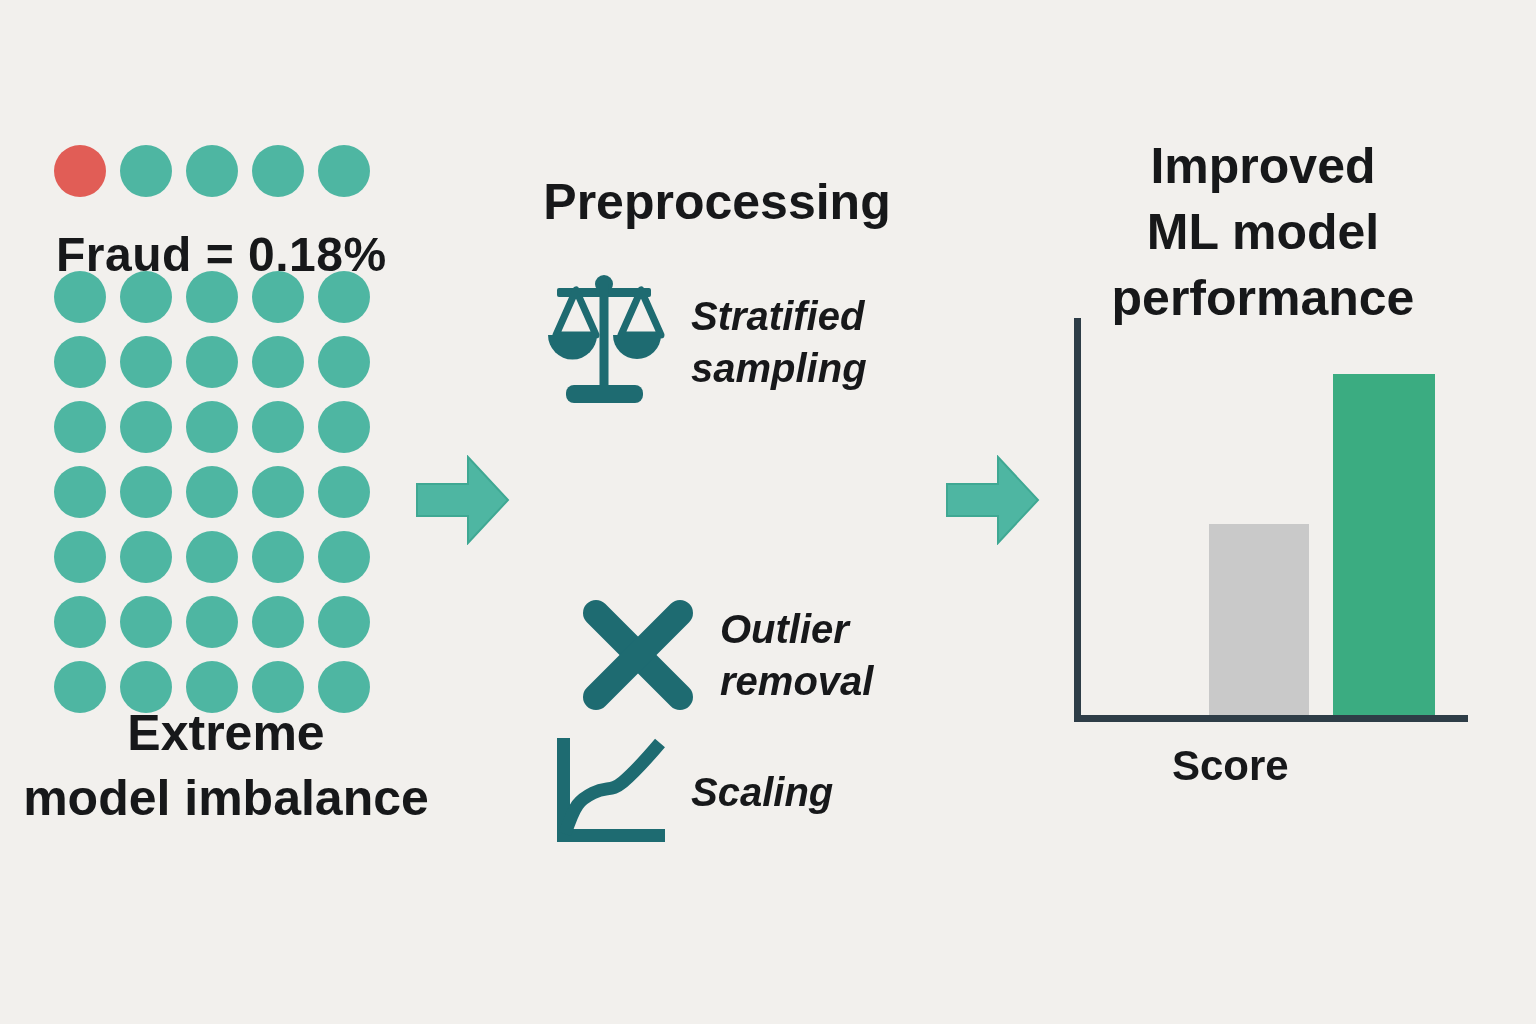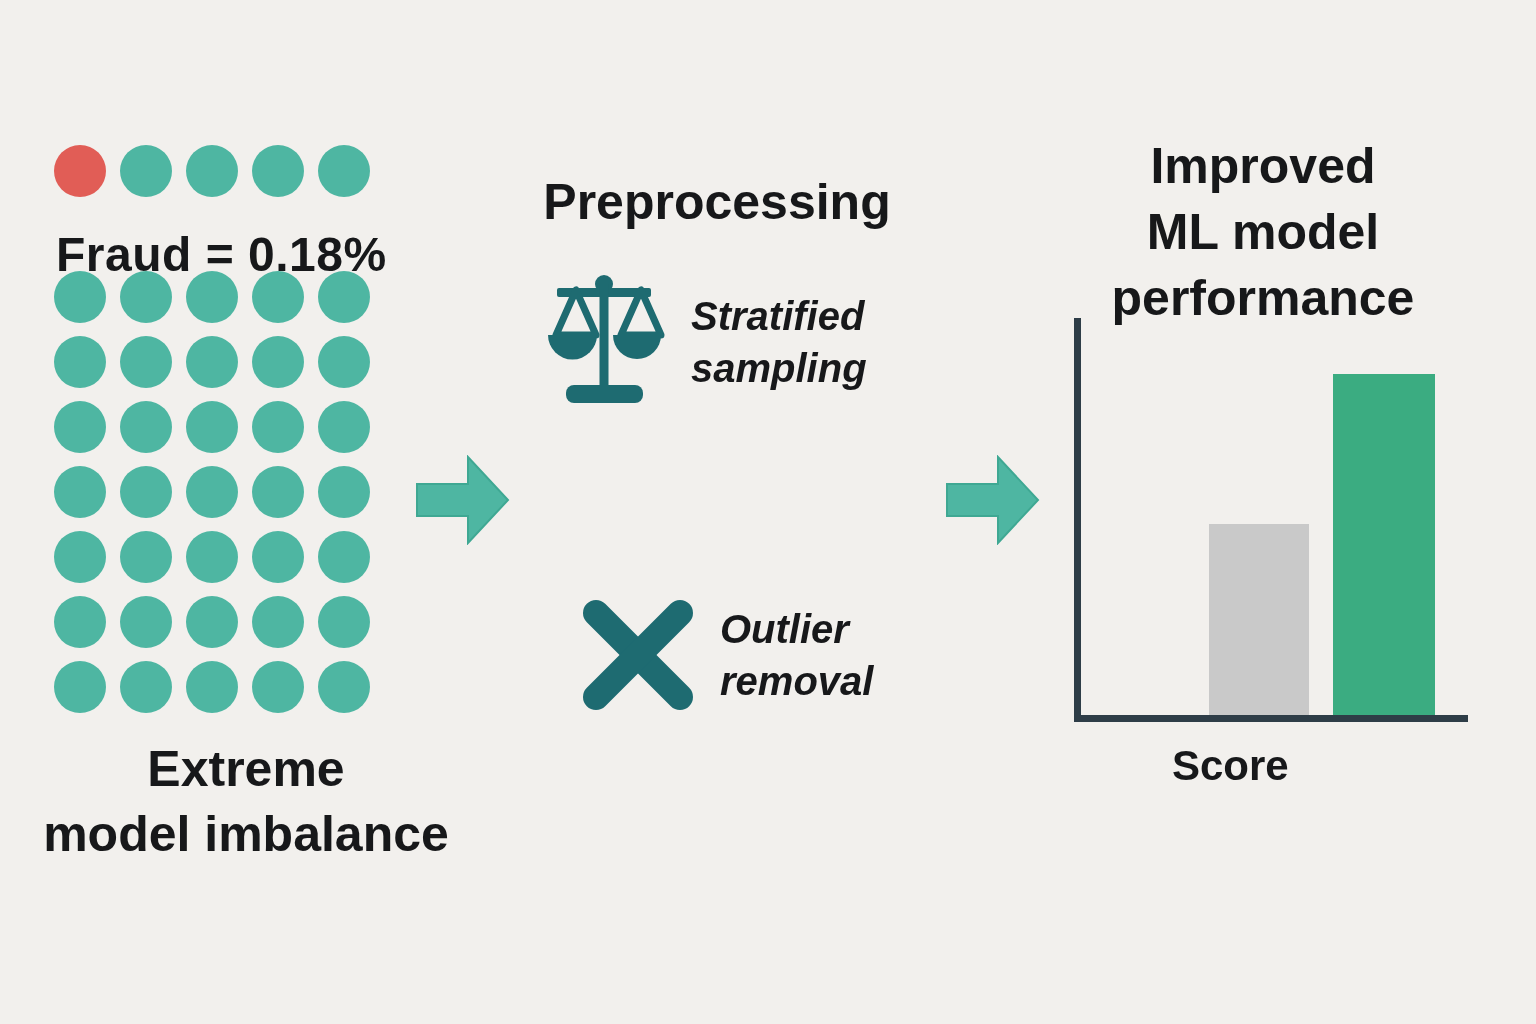--- a/index.html
+++ b/index.html
@@ -92,21 +92,21 @@
       </div>
       <div class="dot-row">
         <div class="dot" style="background: rgb(78, 182, 162);"></div>
         <div class="dot" style="background: rgb(78, 182, 162);"></div>
         <div class="dot" style="background: rgb(78, 182, 162);"></div>
         <div class="dot" style="background: rgb(78, 182, 162);"></div>
         <div class="dot" style="background: rgb(78, 182, 162);"></div>
       </div>
     </div>
 
-  <div class="abs caption" style="left:0px;top:737px;width:452px;padding-left:20px;">
+  <div class="abs caption" style="left:0px;top:701px;width:452px;">
     <div>Extreme</div>
     <div>model imbalance</div>
   </div>
 
   <div class="abs" style="left:415px;top:455px;">
     <svg class="arrow-svg" width="95" height="90" viewBox="0 0 95 90">
       <polygon points="2,29 53,29 53,2 93,45 53,88 53,61 2,61" fill="#4eb6a2" stroke="#3fa893" stroke-width="2"></polygon>
     </svg>
   </div>
 
@@ -138,20 +138,32 @@
       <svg width="118" height="118" viewBox="0 0 118 118">
         <g stroke="#1e6b71" stroke-width="26" stroke-linecap="round">
           <line x1="17" y1="17" x2="101" y2="101"></line>
           <line x1="101" y1="17" x2="17" y2="101"></line>
         </g>
       </svg>
     </div>
     <div class="step-label">Outlier removal</div>
   </div>
 
+  <div class="step" style="left:543px;top:737px;height:110px;">
+    <div class="icon-box">
+      <svg width="112" height="108" viewBox="0 0 112 108">
+        <g fill="#1e6b71">
+          <rect x="4" y="0" width="13" height="104"></rect>
+          <rect x="4" y="91" width="108" height="13"></rect>
+        </g>
+        <path d="M 12 96 C 22 66 26 62 40 55 C 54 48 58 54 70 44 C 84 32 96 18 107 5" fill="none" stroke="#1e6b71" stroke-width="13"></path>
+      </svg>
+    </div>
+    <div class="step-label">Scaling</div>
+  </div>
 
   <div class="abs" style="left:945px;top:455px;">
     <svg class="arrow-svg" width="95" height="90" viewBox="0 0 95 90">
       <polygon points="2,29 53,29 53,2 93,45 53,88 53,61 2,61" fill="#4eb6a2" stroke="#3fa893" stroke-width="2"></polygon>
     </svg>
   </div>
 
   <div class="abs chart-title" style="left:1043px;top:133px;width:440px;">
     <div>Improved</div>
     <div>ML model</div>

